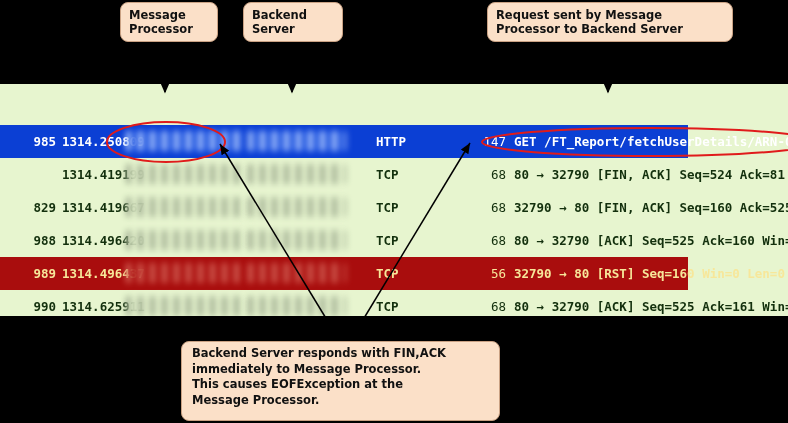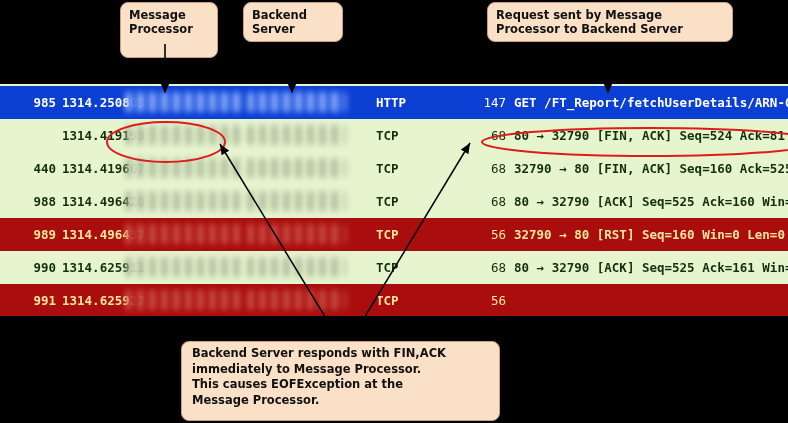--- a/index.html
+++ b/index.html
@@ -17,40 +17,41 @@
     border-radius:8px;
     color:#111;
     font-family:"DejaVu Sans", sans-serif;
     font-weight:bold;
     font-size:11.5px;
     line-height:14px;
     padding:5px 8px 6px 8px;
     box-sizing:border-box;
     white-space:pre-line;
   }
-  #callout-mp{left:120px;top:2px;width:98px;height:56px;}
+  #callout-mp{left:120px;top:2px;width:98px;height:40px;}
   #callout-bs{left:243px;top:2px;width:100px;height:40px;}
   #callout-req{left:487px;top:2px;width:246px;height:40px;}
   #callout-note{
     left:181px;top:341px;width:319px;height:80px;
     font-size:11.5px;line-height:15.5px;padding:4px 10px;
   }
 
   
   #table{
     position:absolute;left:0;top:84px;width:788px;height:232px;
     background:#e7f5cf;
     overflow:hidden;
   }
   .row{
-    position:absolute;left:0;width:788px;height:33px;
+    position:absolute;left:0;width:688px;height:33px;
     box-sizing:border-box;
     font-family:"DejaVu Sans Mono","Liberation Mono",monospace;
     font-size:12.5px;
     white-space:nowrap;
+    margin-top:39px;
   }
   .row.green{background:#e7f5cf;color:#13300d;}
   .row.red{background:#a90d0d;color:#f7e79a;}
   .row.sel{background:#0b3fd4;color:#ffffff;}
   .row .cell{position:absolute;top:0;line-height:33px;}
   .c-no{left:0;width:56px;text-align:right;font-weight:bold;}
   .c-time{left:62px;width:112px;text-align:left;font-weight:bold;}
   .c-proto{left:376px;width:40px;text-align:left;font-weight:bold;}
   .c-len{left:470px;width:36px;text-align:right;font-weight:normal;}
   .c-info{left:514px;text-align:left;font-weight:bold;}
@@ -102,21 +103,21 @@
     <div class="row green" style="top:35px;">
       <span class="cell c-time">1314.419199</span>
       <span class="blurbox blur-src"></span>
       <span class="blurbox blur-dst"></span>
       <span class="cell c-proto">TCP</span>
       <span class="cell c-len">68</span>
       <span class="cell c-info">80 → 32790 [FIN, ACK] Seq=524 Ack=81 Win=2688</span>
     </div>
 
     <div class="row green" style="top:68px;">
-      <span class="cell c-no">440</span>
+      <span class="cell c-no">829</span>
       <span class="cell c-time">1314.419667</span>
       <span class="blurbox blur-src"></span>
       <span class="blurbox blur-dst"></span>
       <span class="cell c-proto">TCP</span>
       <span class="cell c-len">68</span>
       <span class="cell c-info">32790 → 80 [FIN, ACK] Seq=160 Ack=525 Win=281</span>
     </div>
 
     <div class="row green" style="top:101px;">
       <span class="cell c-no">988</span>

